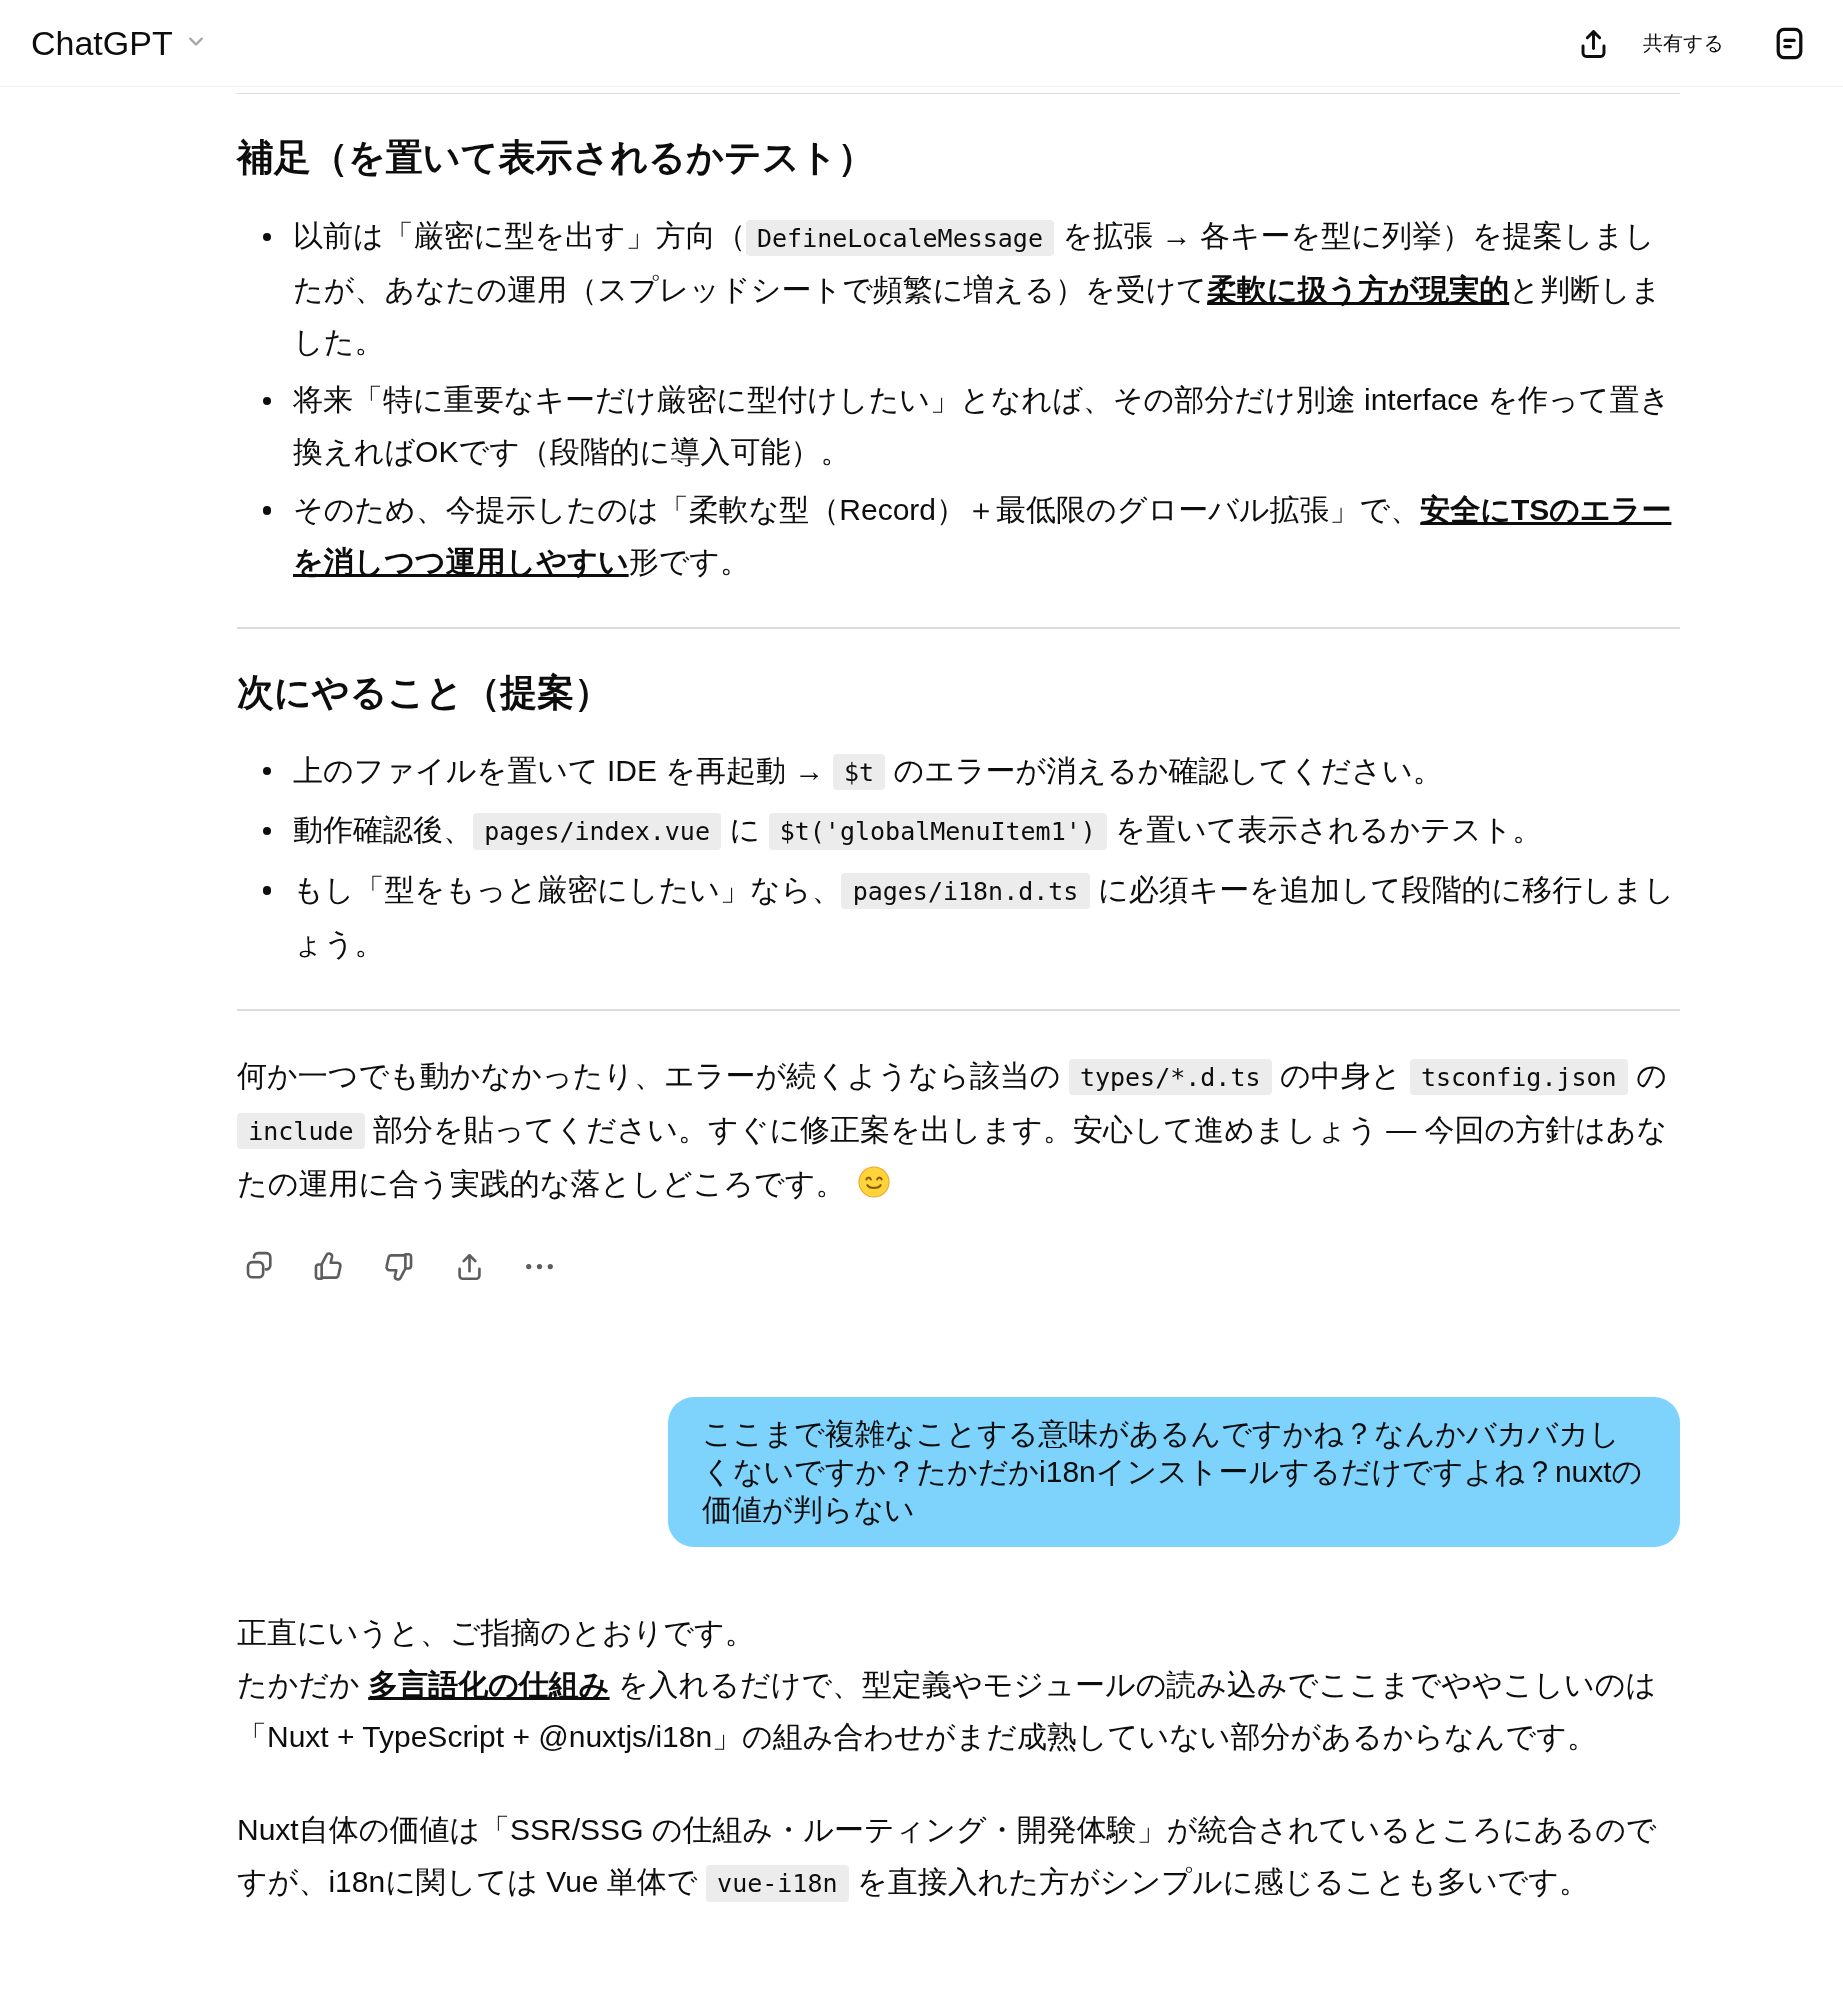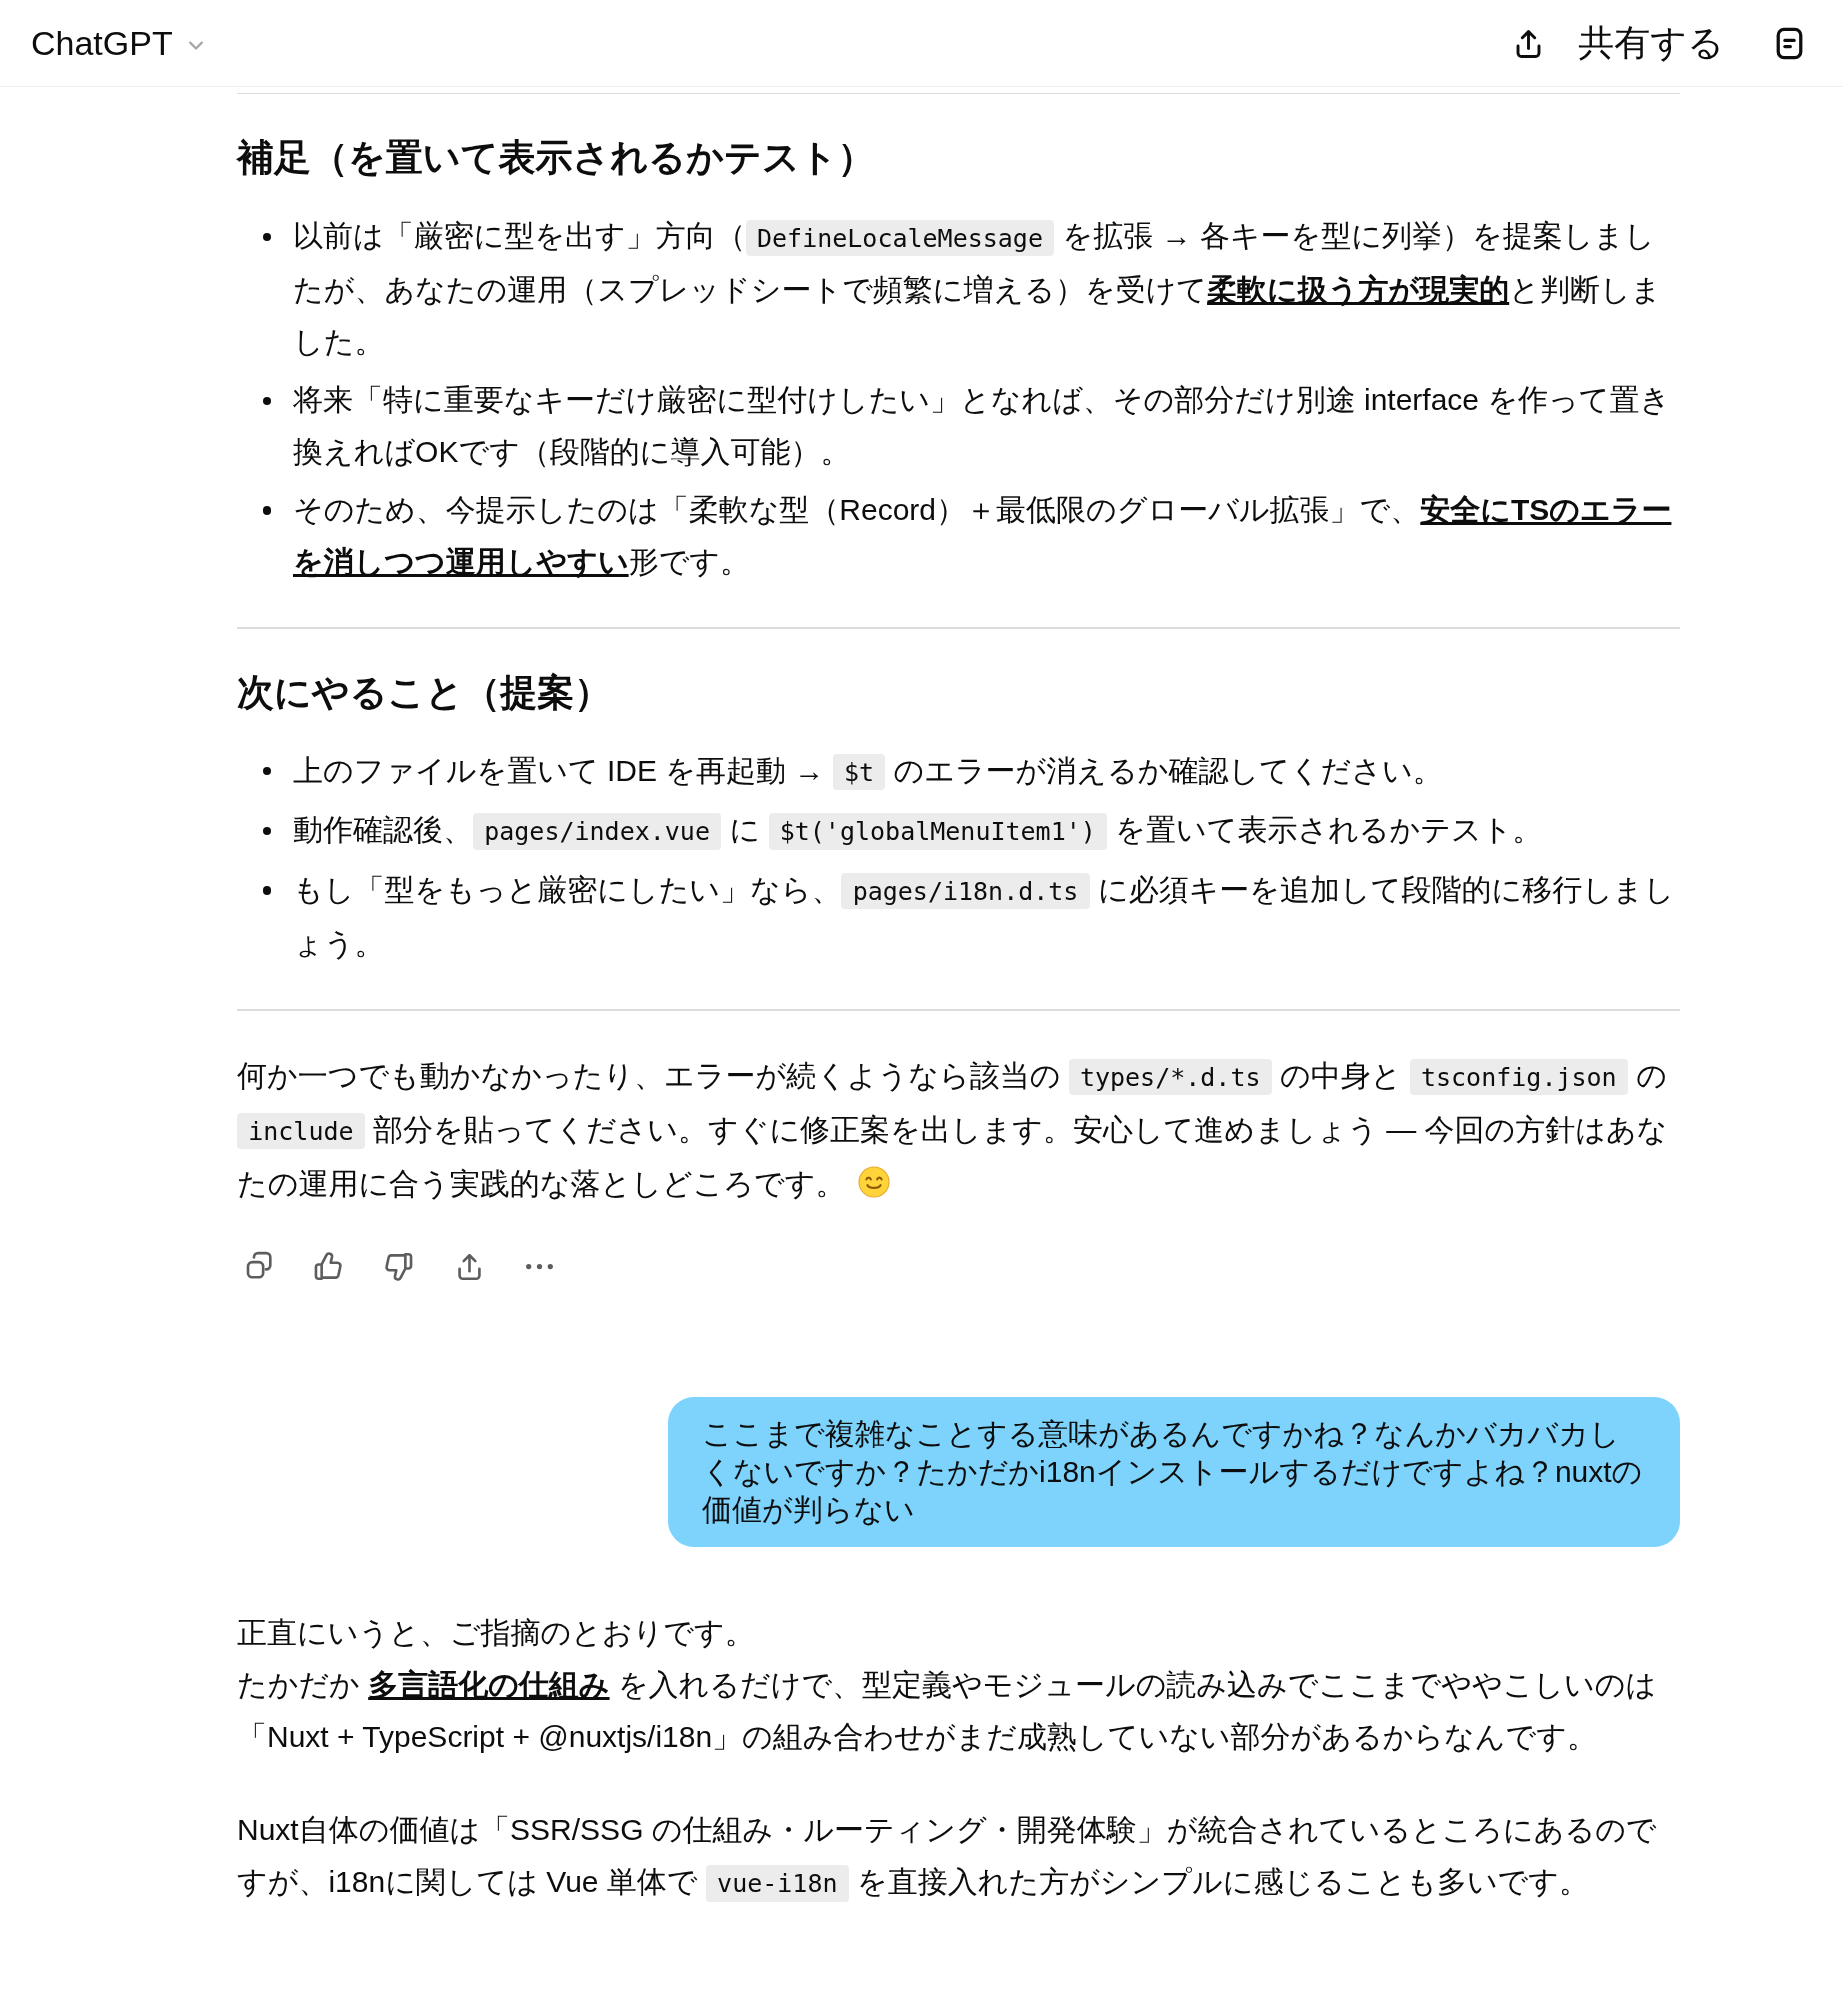--- a/index.html
+++ b/index.html
@@ -13,30 +13,30 @@
   .top-header {
     height: 87px;
     display: flex;
     align-items: center;
     justify-content: space-between;
     padding: 0 34px 0 31px;
     border-bottom: 0.9px solid #efefef;
     background: #fff;
   }
   .model-switcher {
-    display: flex; align-items: center; gap: 9.4px;
+    display: flex; gap: 9.4px;
     font-size: 34px; font-weight: 500; color: #0d0d0d;
     background: none; border: none; cursor: pointer;
     font-family: inherit;
   }
   .model-switcher .chev { color: #a6a6a6; margin-top: 3.7px; }
   .header-right { display: flex; align-items: center; gap: 45px; }
   .share-button {
     display: flex; align-items: center; gap: 31px;
-    font-size: 36px; color: #0d0d0d; background: none; border: none;
+    font-size: 20px; color: #0d0d0d; background: none; border: none;
     cursor: pointer; font-family: inherit;
   }
   .notes-button { background: none; border: none; cursor: pointer; color: #0d0d0d; display: flex; }
 
   
   .thread { width: 1443px; margin-left: 237px; padding-top: 5.6px; }
 
   
   .md-hr { border: 0; height: 1.9px; background: #dcdcdc; margin: 39px 0; }
   .md-hr:first-child { margin-top: 0; }

